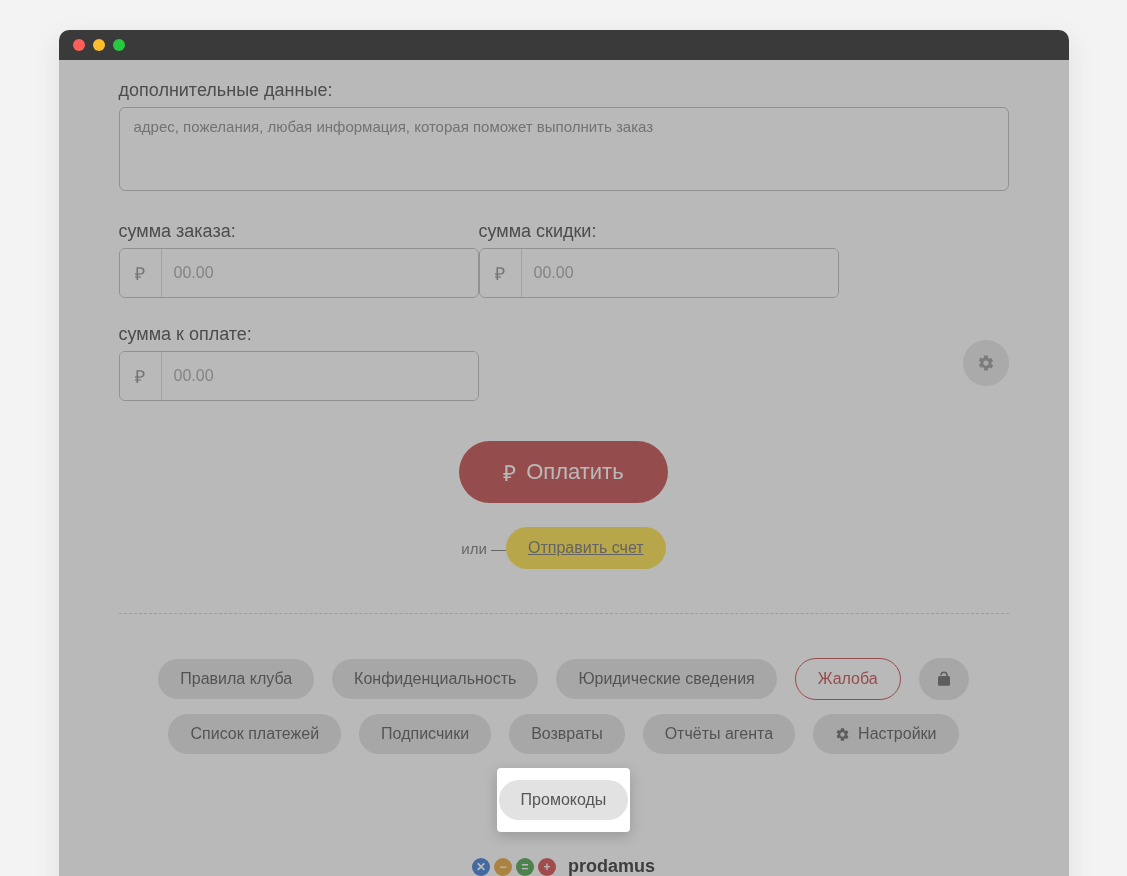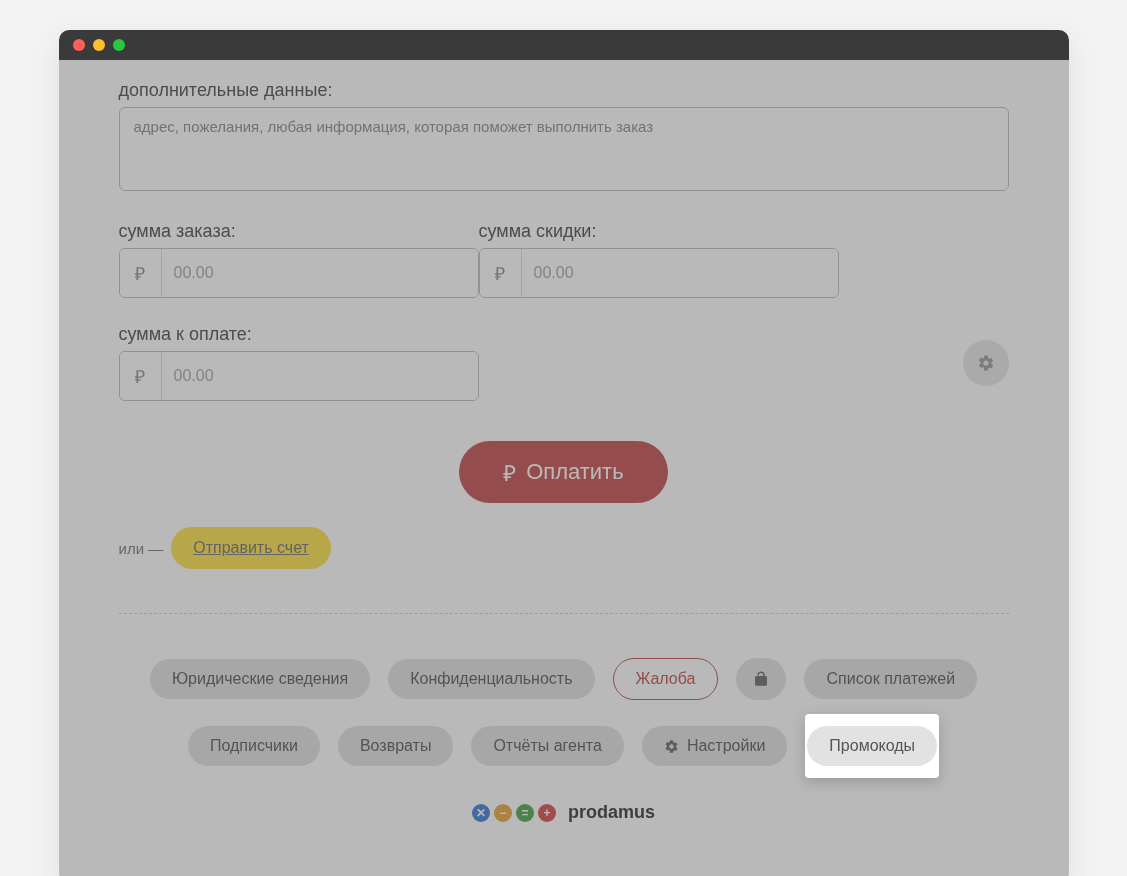--- a/index.html
+++ b/index.html
@@ -122,23 +122,23 @@
     border: none;
     border-radius: 34px;
     padding: 16px 44px;
     display: flex;
     align-items: center;
     gap: 10px;
     cursor: pointer;
   }
   .alt-row {
     display: flex;
-    justify-content: flex-start;
-    align-items: center;
-    gap: 8px;
+    justify-content: center;
+    align-items: center;
+    gap: 0;
     margin-top: 24px;
     color: #777;
     font-size: 15px;
   }
   .send-invoice {
     background: #fde047;
     color: #707070;
     border: none;
     border-radius: 28px;
     padding: 12px 22px;
@@ -271,22 +271,23 @@
 
       <div class="alt-row">
         <span>или —</span>
         <button class="send-invoice">Отправить счет</button>
       </div>
 
       <div class="divider"></div>
 
       <div class="footer">
         <div class="footer-pills">
+          <button class="pill">Правила клуба</button>
+          <button class="pill">Конфиденциальность</button>
           <button class="pill">Юридические сведения</button>
-          <button class="pill">Конфиденциальность</button>
           <button class="pill outline">Жалоба</button>
           <button class="pill iconpill">
             <svg width="18" height="18" viewBox="0 0 24 24" fill="#666">
                 <path d="M17 8V7a5 5 0 0 0-10 0h2a3 3 0 0 1 6 0v1H6a2 2 0 0 0-2 2v9a2 2 0 0 0 2 2h12a2 2 0 0 0 2-2v-9a2 2 0 0 0-2-2Z"></path>
               </svg>
           </button>
           <button class="pill">Список платежей</button>
           <button class="pill">Подписчики</button>
           <button class="pill">Возвраты</button>
           <button class="pill">Отчёты агента</button>

